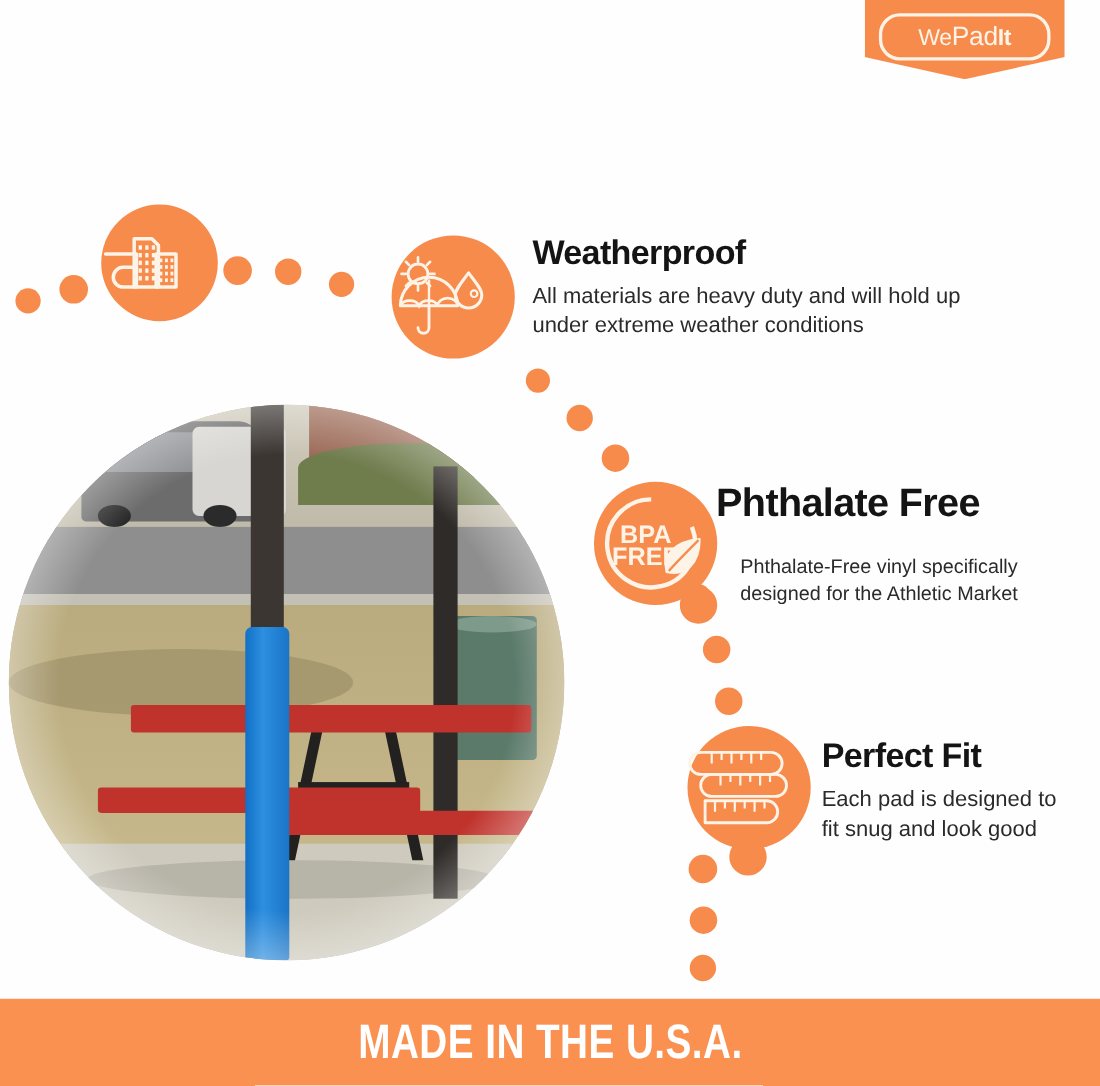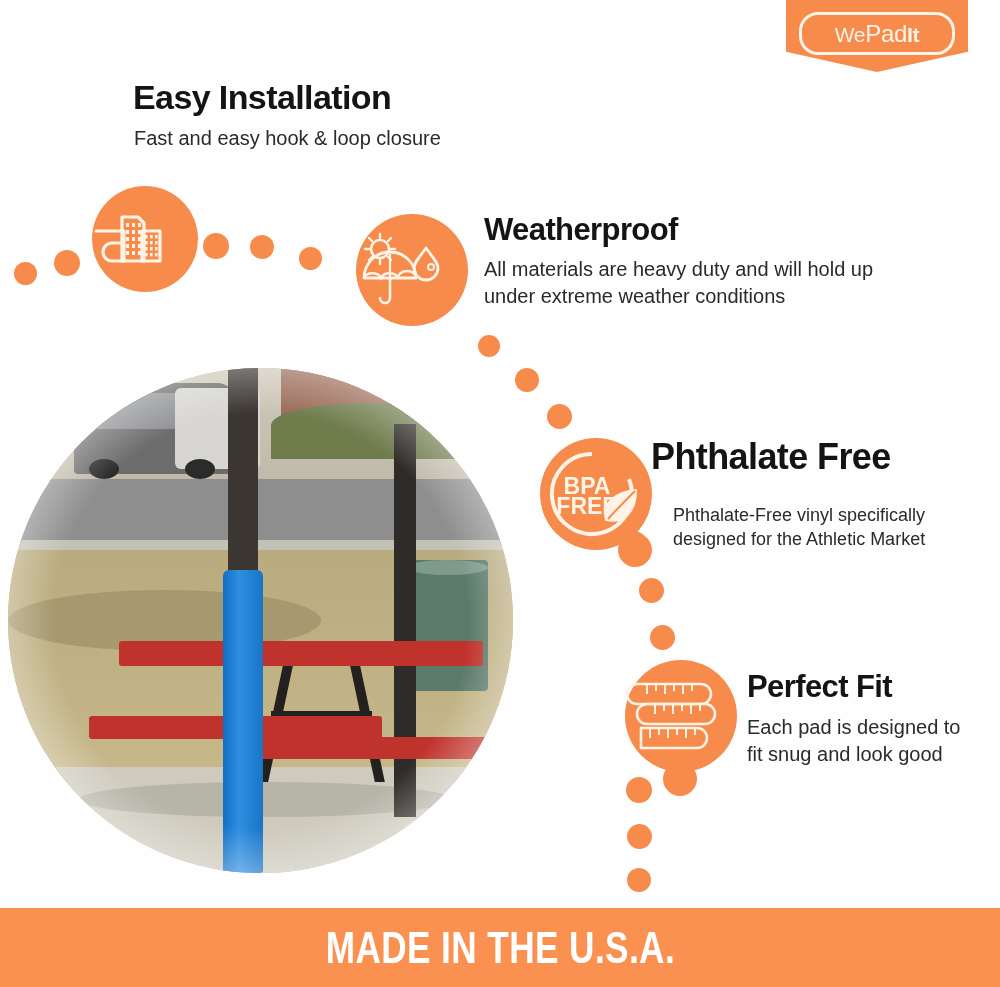--- a/index.html
+++ b/index.html
@@ -327,22 +327,20 @@
           <line x1="34" y1="54" x2="34" y2="61"></line>
         <line x1="43" y1="54" x2="43" y2="64"></line>
           <line x1="52" y1="54" x2="52" y2="61"></line>
         <line x1="61" y1="54" x2="61" y2="64"></line>
           <line x1="70" y1="54" x2="70" y2="61"></line>
       </g>
     </svg>
   </div>
   <div class="dot" style="left:663px; top:762px; width:34px; height:34px;"></div>
 
-  <div class="feature-title" id="title-easy">Easy Installation</div>
-  <div class="feature-desc" id="desc-easy">Fast and easy hook &amp; loop closure</div>
 
   <div class="feature-title" id="title-weather">Weatherproof</div>
   <div class="feature-desc" id="desc-weather">All materials are heavy duty and will hold up under extreme weather conditions</div>
 
   <div class="feature-title" id="title-phthalate">Phthalate Free</div>
   <div class="feature-desc" id="desc-phthalate">Phthalate-Free vinyl specifically designed for the Athletic Market</div>
 
   <div class="feature-title" id="title-fit">Perfect Fit</div>
   <div class="feature-desc" id="desc-fit">Each pad is designed to fit snug and look good</div>
 

